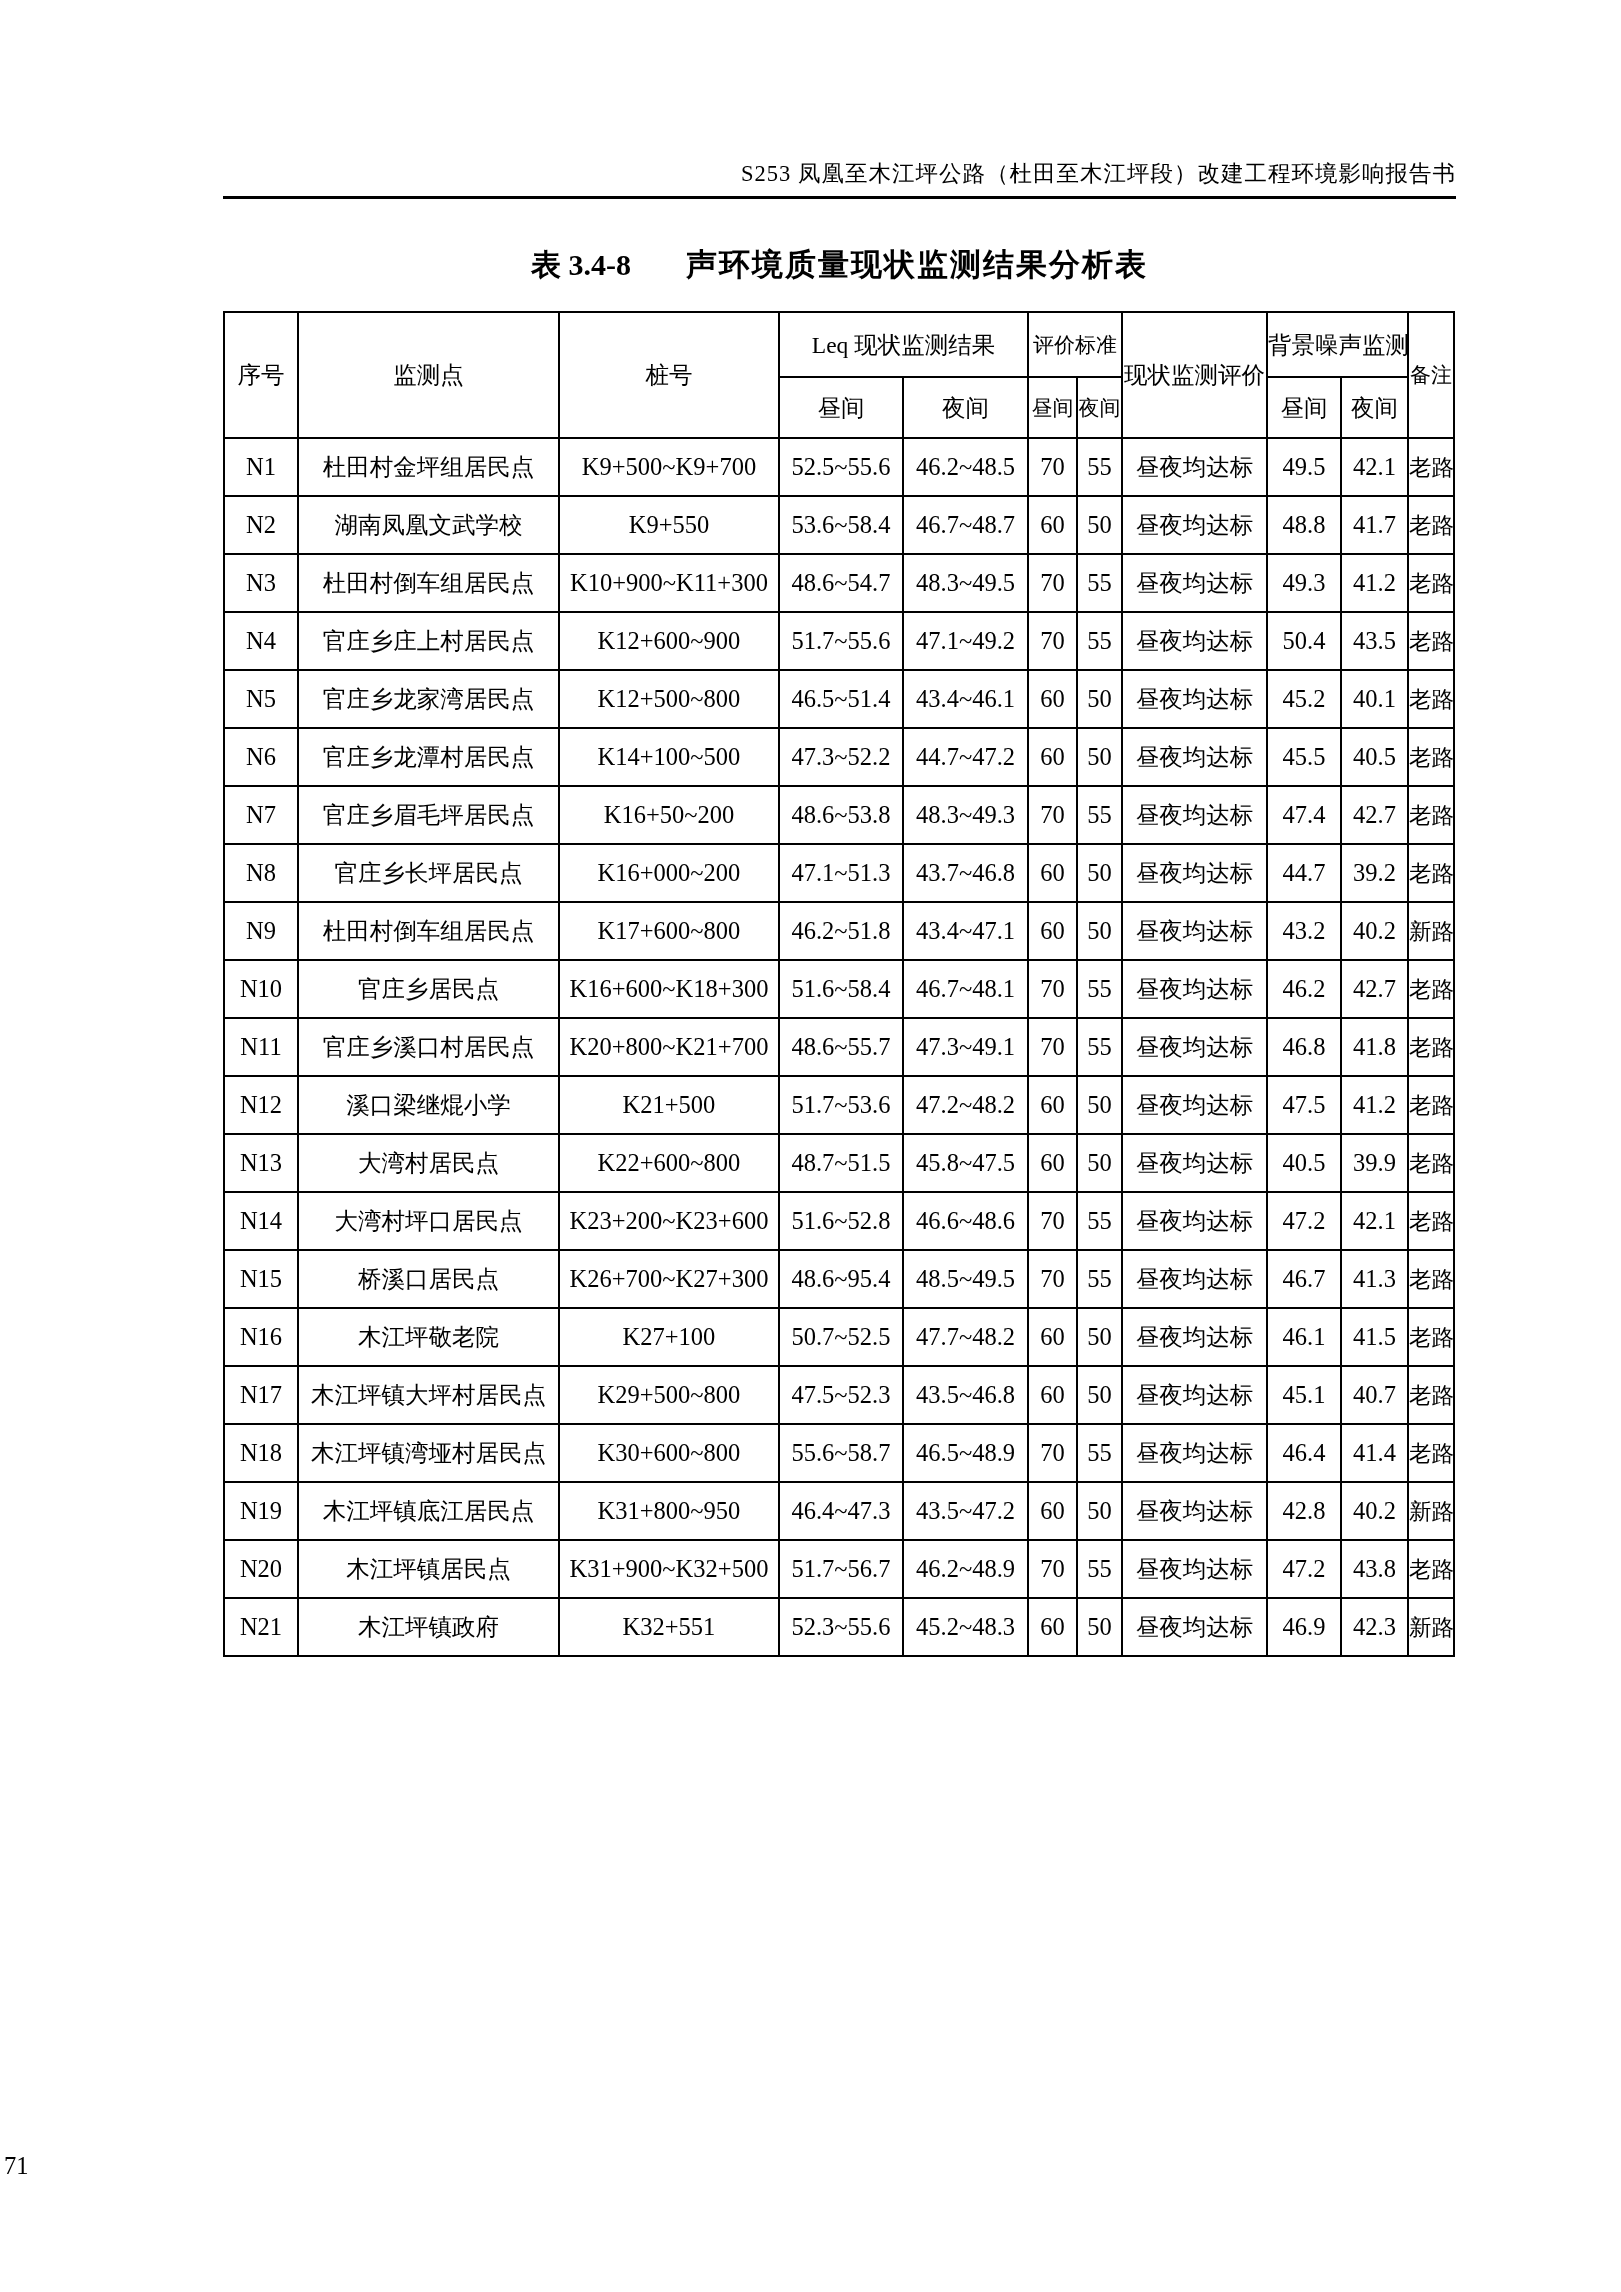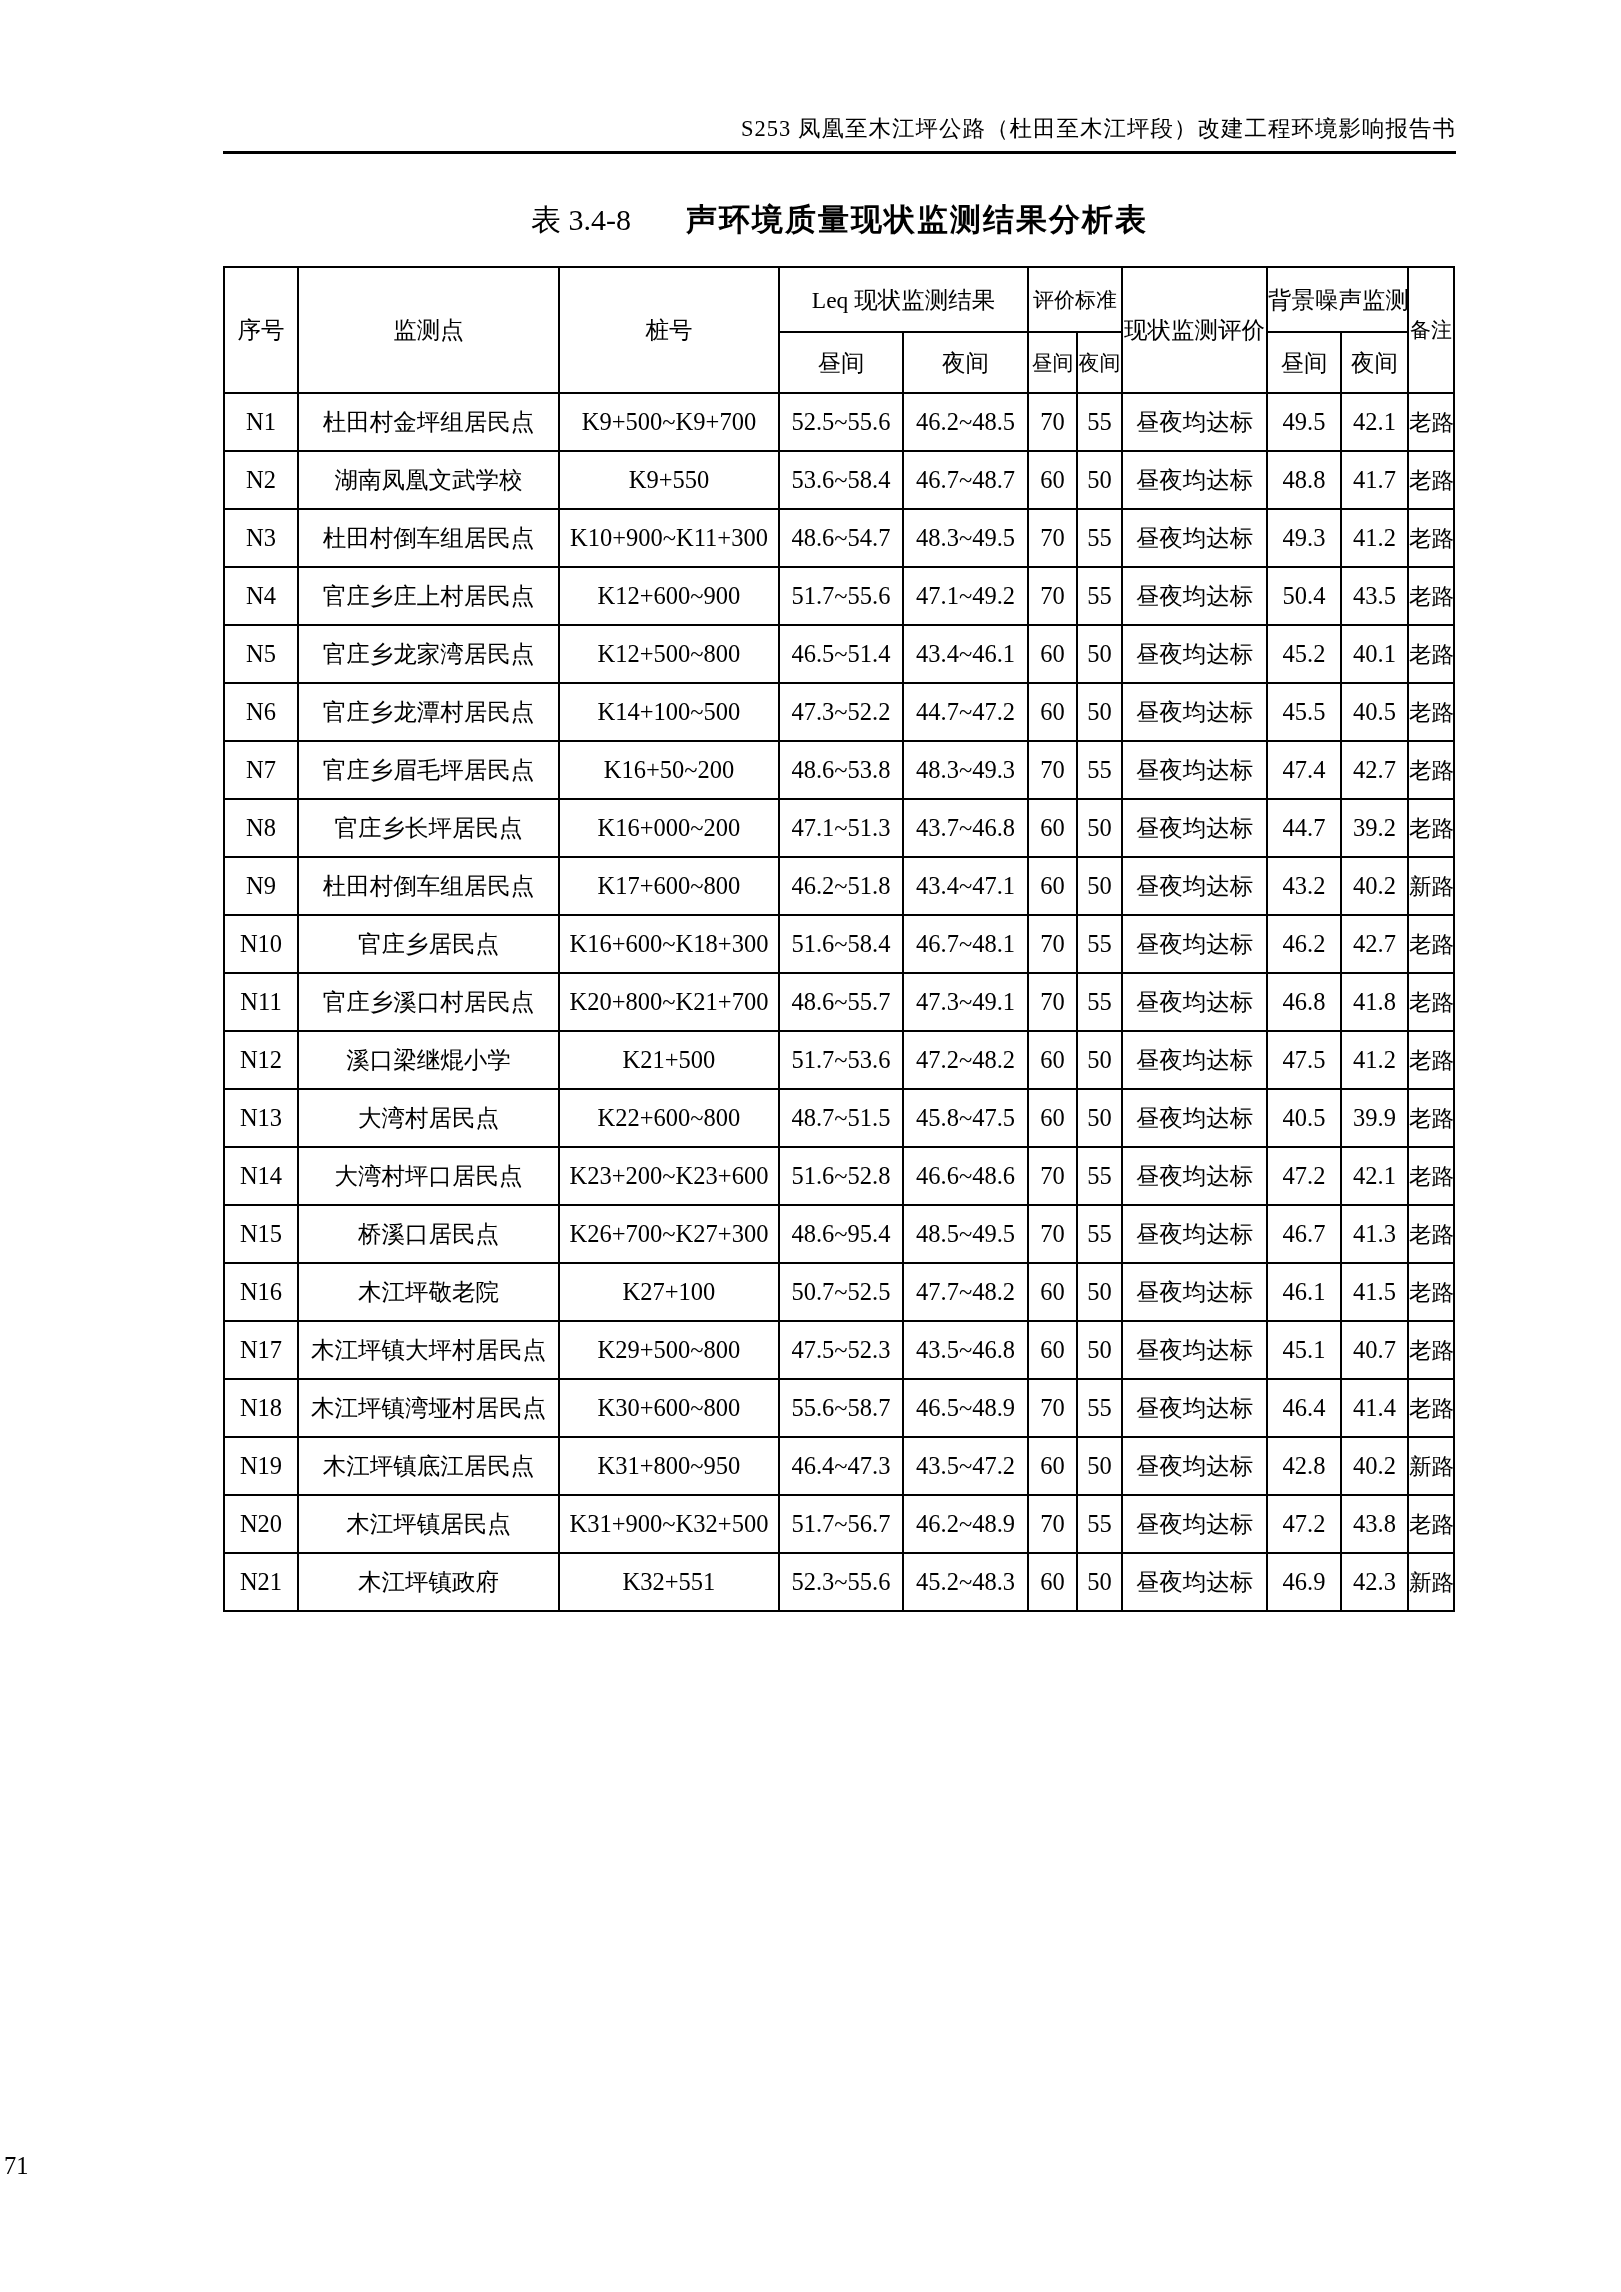--- a/index.html
+++ b/index.html
@@ -12,41 +12,42 @@
     width: 1621px;
     height: 2293px;
     background: #ffffff;
     color: #000000;
     font-family: "Liberation Serif", "DejaVu Serif", serif;
     overflow: hidden;
   }
   .content {
     margin-left: 223px;
     width: 1233px;
+    margin-top: 45px;
   }
   .doc-header {
     padding-top: 114px;
     text-align: right;
     font-size: 22.5px;
     letter-spacing: 1px;
     line-height: 29px;
   }
   .header-rule {
     margin-top: 7.8px;
     border-bottom: 3.9px solid #000000;
     height: 0;
   }
   .table-caption {
     margin-top: 45px;
     text-align: center;
     white-space: nowrap;
   }
   .table-caption .caption-label {
     font-size: 30px;
-    font-weight: normal;
+    font-weight: bold;
     font-family: "Liberation Serif", "DejaVu Serif", serif;
     margin-right: 55px;
   }
   .table-caption .caption-title {
     font-size: 31px;
     font-weight: bold;
     font-family: Liberation Mono, monospace;
     letter-spacing: 2px;
   }
   table.monitor-table {

